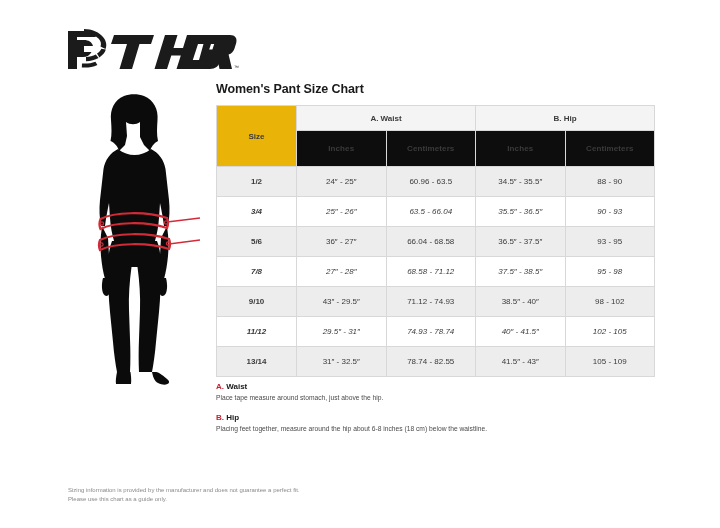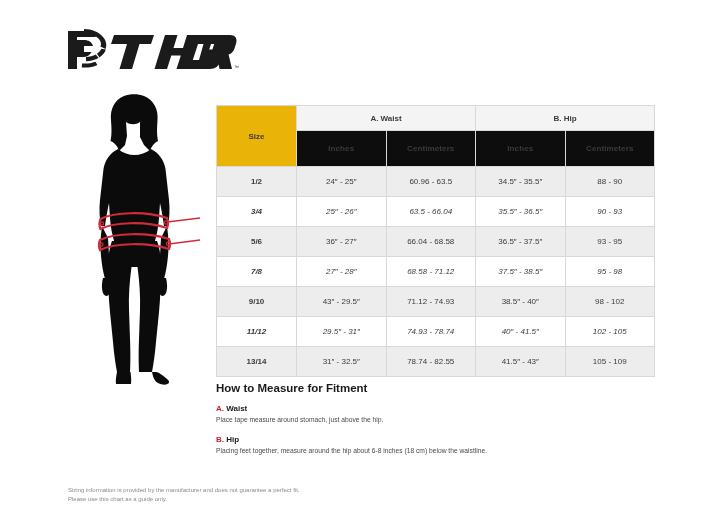--- a/index.html
+++ b/index.html
@@ -212,20 +212,21 @@
       <circle cx="29.5" cy="152.5" r="1.6" fill="none" stroke="#d22b38" stroke-width="1.2"></circle>
       <circle cx="96" cy="151.5" r="1.6" fill="none" stroke="#d22b38" stroke-width="1.2"></circle>
 
       <line x1="95" y1="130" x2="128" y2="126" stroke="#d22b38" stroke-width="1.3"></line>
       <line x1="97" y1="152" x2="128" y2="148" stroke="#d22b38" stroke-width="1.3"></line>
     </svg>
     <span class="ab-label" id="label-a">A</span>
     <span class="ab-label" id="label-b">B</span>
   </div>
 
+  <div id="chart-title">Women's Pant Size Chart</div>
 
   <div id="size-table-wrap">
     <table id="size-table">
       <colgroup>
         <col class="c-size">
           <col class="c-m">
           <col class="c-m">
           <col class="c-m">
           <col class="c-m">
       </colgroup>
@@ -290,21 +291,20 @@
           <td>31″ - 32.5″</td>
           <td>78.74 - 82.55</td>
           <td>41.5″ - 43″</td>
           <td>105 - 109</td>
         </tr>
       </tbody>
     </table>
   </div>
 
   <div id="howto">
-    <div id="howto-title">How to Measure for Fitment</div>
 
     <div class="measure-block">
       <div class="measure-head">
         <span class="letter">A.</span>
         <span>Waist</span>
       </div>
       <div class="measure-desc">Place tape measure around stomach, just above the hip.</div>
     </div>
 
     <div class="measure-block">

